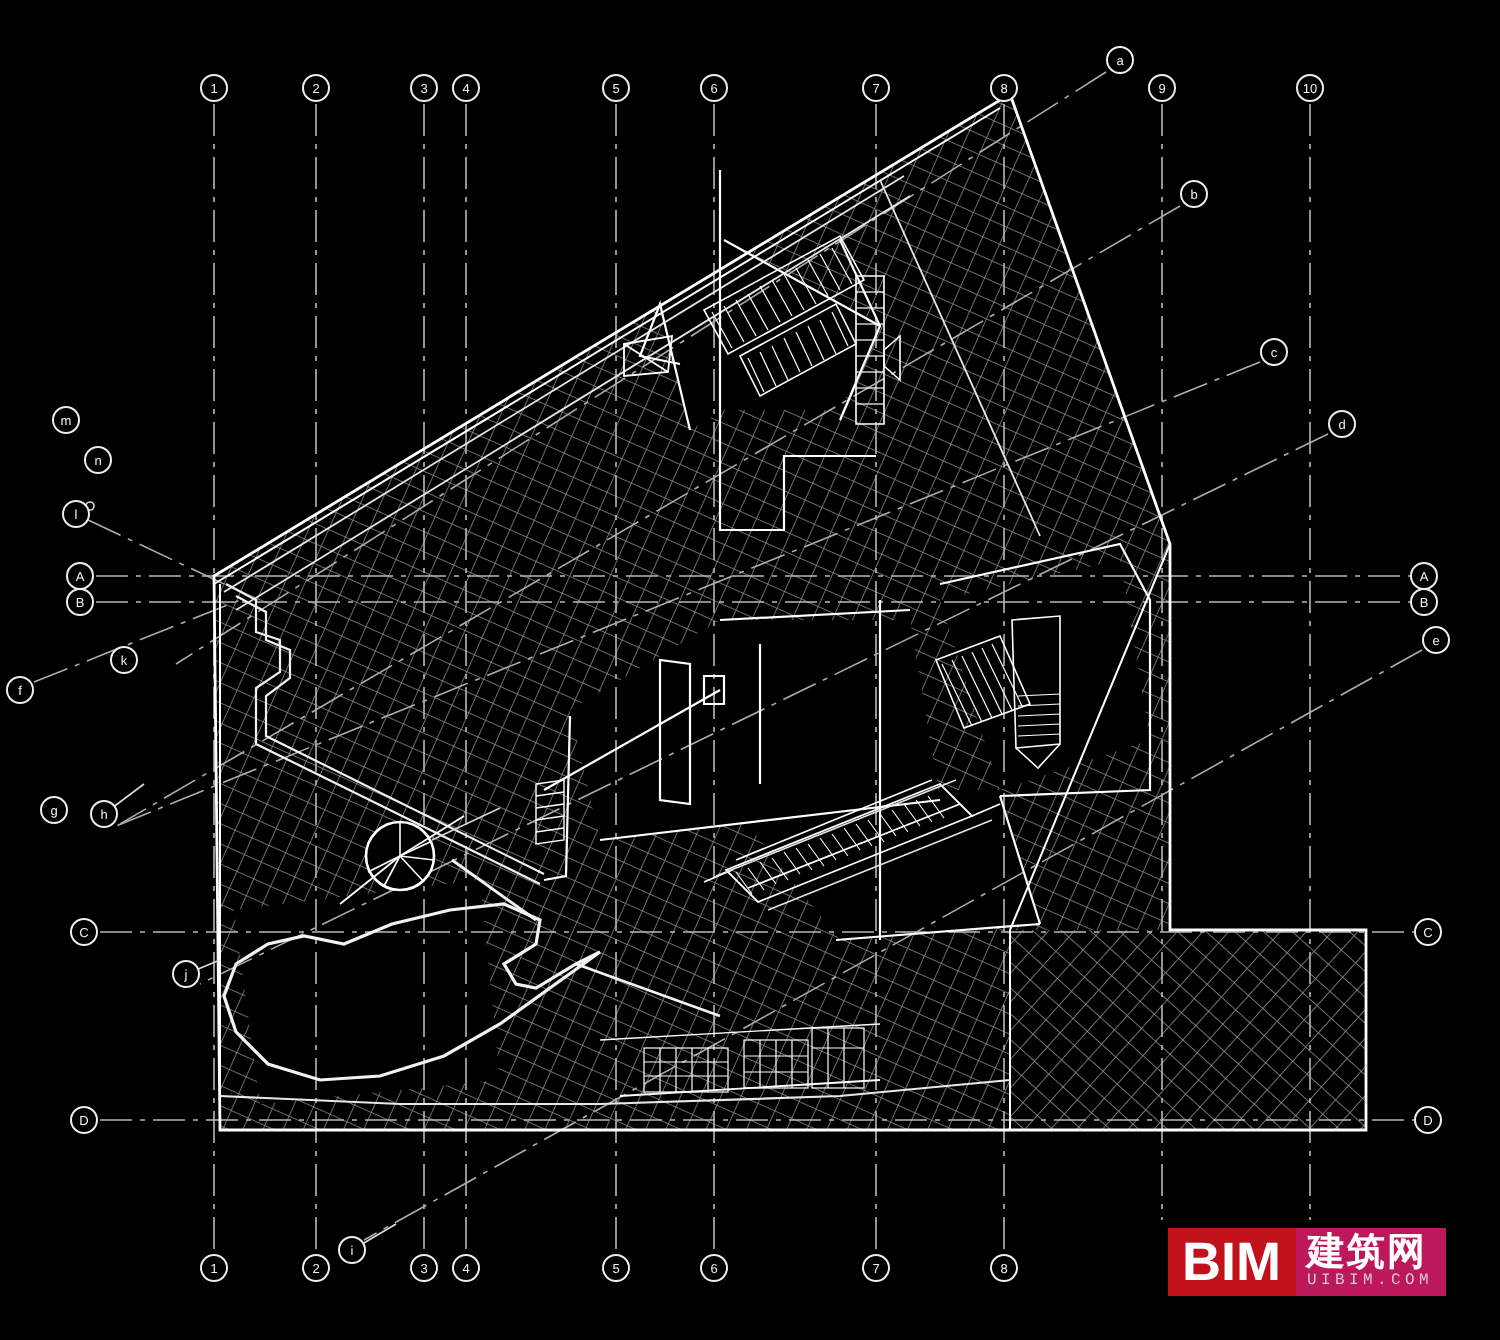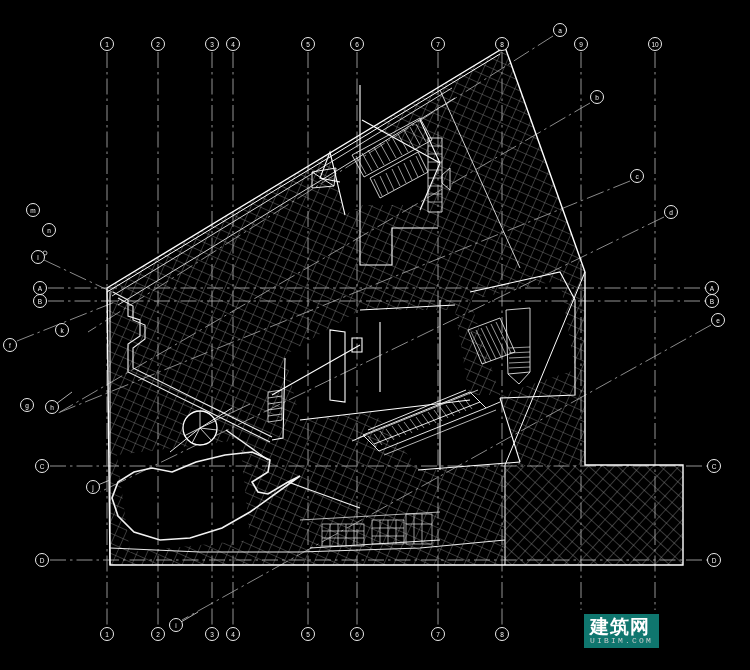--- a/index.html
+++ b/index.html
@@ -4,21 +4,21 @@
 <style>
   html,body{margin:0;padding:0;background:#000;}
   body{width:750px;height:670px;overflow:hidden;
        font-family:"Liberation Sans",sans-serif;}
   #stage{position:relative;width:750px;height:670px;background:#000;}
   #cad{position:absolute;inset:0;}
   .wm{position:absolute;display:flex;align-items:stretch;height:34px;}
   .wm-bim{background:#c1121c;color:#fff;font-weight:bold;font-size:27px;
           line-height:34px;padding:0 7px;letter-spacing:0px;
           font-family:"Liberation Sans",sans-serif;}
-  .wm-right{background:#0f766e;display:flex;flex-direction:column;
+  .wm-right{background:#be185d;display:flex;flex-direction:column;
             justify-content:center;padding:0 6px;}
   .wm-cn{color:#fff;font-size:19px;line-height:19px;font-weight:bold;
          letter-spacing:1px;font-family:"DejaVu Sans",sans-serif;}
   .wm-url{color:#cfcfcf;font-size:8px;line-height:10px;letter-spacing:2.2px;
           font-family:Liberation Mono, monospace;}
 </style>
 </head>
 <body>
 
 <div id="stage">
@@ -475,19 +475,20 @@
           <text x="33" y="212.6" text-anchor="middle" font-size="6.5" fill="#f2f2f2" font-family="&quot;Liberation Sans&quot;,sans-serif">m</text>
         </g>
         <g>
           <circle cx="49" cy="230" r="6.5" fill="#000" stroke="#ededed" stroke-width="1"></circle>
           <text x="49" y="232.6" text-anchor="middle" font-size="6.5" fill="#f2f2f2" font-family="&quot;Liberation Sans&quot;,sans-serif">n</text>
         </g>
       </g>
   </svg>
 
   <div class="wm" id="wm" style="left: 584px; top: 614px;">
+    <div class="wm-bim">BIM</div>
     <div class="wm-right">
       <div class="wm-cn">建筑网</div>
       <div class="wm-url">UIBIM.COM</div>
     </div>
   </div>
 
 </div>
 
 </body></html>

